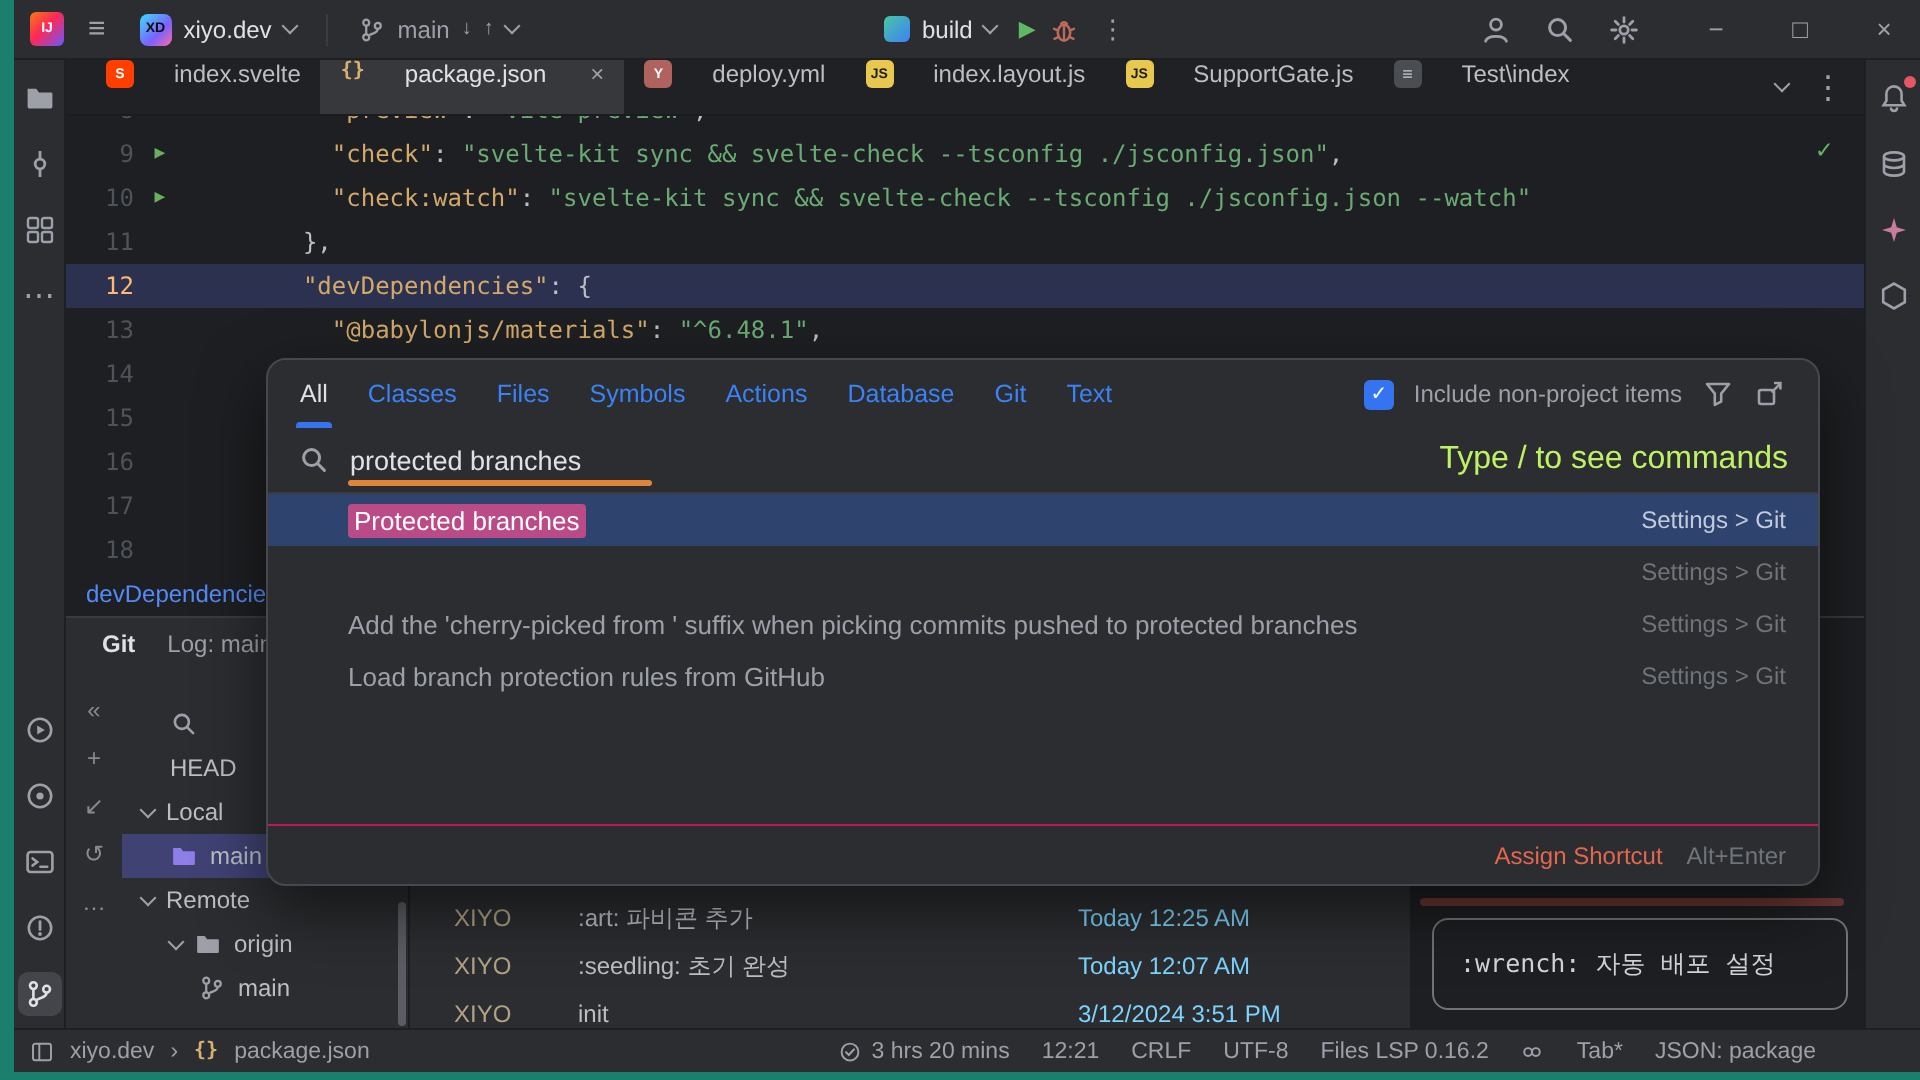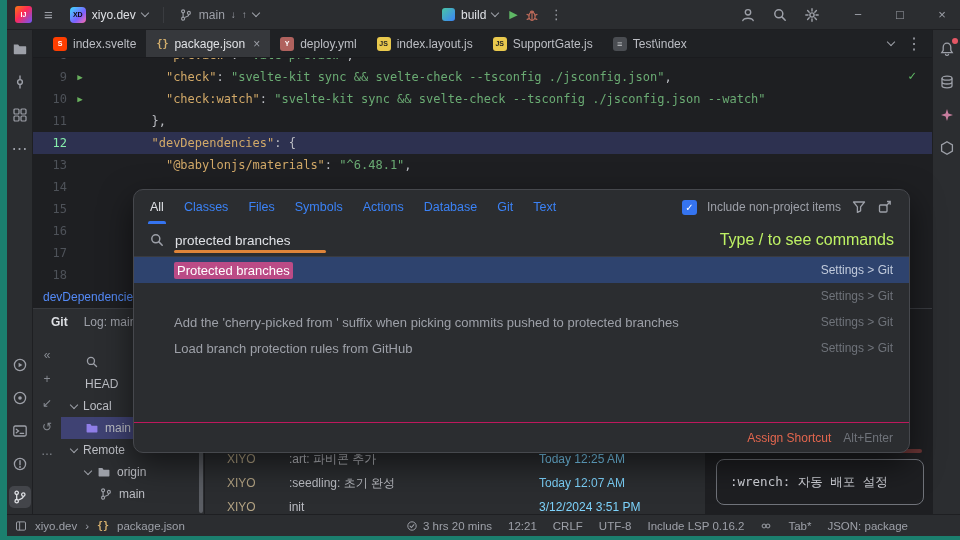--- a/index.html
+++ b/index.html
@@ -36,38 +36,38 @@
   .ab-ic{width:22px;height:22px;display:flex;align-items:center;justify-content:center;border-radius:5px}
   .ab-ic.on{background:#43454a;color:#dfe1e5}
   .ab-sp{flex:1}
   .rightbar{width:28px;background:#2b2d30;border-left:1px solid #1e1f22;display:flex;flex-direction:column;align-items:center;padding-top:8px;gap:11px;color:#9da0a8;flex:none}
   .rb-ic{position:relative;width:22px;height:22px;display:flex;align-items:center;justify-content:center}
   .dot{position:absolute;top:0;right:0;width:6px;height:6px;border-radius:50%;background:#e55765}
   .center{flex:1;display:flex;flex-direction:column;min-width:0}
 
   
   .tabbar{height:28px;background:#1f2124;border-bottom:1px solid #1a1b1e;display:flex;align-items:stretch;padding-left:10px;flex:none}
-  .tab{display:flex;align-items:center;gap:6px;padding:0 10px;font-size:12px;color:#bcbec4;white-space:nowrap}
+  .tab{display:flex;align-items:flex-start;gap:20px;padding:0 10px;font-size:12px;color:#bcbec4;white-space:nowrap}
   .tab.active{background:#36383c;color:#dfe1e5}
   .badge{width:14px;height:14px;border-radius:3px;font-size:7px;font-weight:bold;display:flex;align-items:center;justify-content:center;flex:none}
   .b-svelte{background:#ff3e00;color:#fff}
   .b-js{background:#e9c94d;color:#1e1f22}
   .b-yaml{background:#b0625e;color:#fff}
   .b-file{background:#4a4d52;color:#c8cacd;font-size:9px}
   .b-json{color:#d5b06e;font-weight:bold;font-size:10px;font-family:"DejaVu Sans Mono",monospace}
   .tabx{color:#9da0a8;font-size:12px;margin-left:2px}
   .tab-end{margin-left:auto;display:flex;align-items:center;gap:12px;padding-right:10px;color:#9da0a8}
 
   
   .editor{height:228px;position:relative;background:#1e1f22;overflow:hidden;font-family:"DejaVu Sans Mono",monospace;font-size:12px;flex:none}
   .cl{display:flex;height:22px;line-height:22px;white-space:pre}
   .cl.partial{margin-top:-14px}
   .cl.cur{background:#2d3150}
   .ln{width:34px;text-align:right;color:#4e5259;flex:none}
-  .ln-cur{color:#86efac}
+  .ln-cur{color:#fdba74}
   .gslot{width:26px;flex:none;display:flex;align-items:center;justify-content:center}
   .runic{color:#69b05e;font-size:9px}
   .ct{flex:1;padding-left:44px}
   .tk-k{color:#d2a968}.tk-s{color:#6aab73}.tk-p{color:#bcbec4}.tk-w{color:#bcbec4}
   .insp{position:absolute;top:10px;right:16px;color:#5fb865;font-size:13px}
   .crumbs{height:22px;display:flex;align-items:center;padding-left:10px;font-size:12px;color:#548af7;background:#1e1f22;flex:none}
 
   
   .bottom{flex:1;display:flex;background:#2b2d30;border-top:1px solid #393b40;min-height:0}
   .branches{width:172px;position:relative;display:flex;flex-direction:column;border-right:1px solid #1e1f22;flex:none}
@@ -92,21 +92,21 @@
   .details{width:226px;background:#1e1f22;position:relative;flex:none}
   .d-scroll{position:absolute;top:140px;left:4px;right:10px;height:4px;border-radius:2px;background:#6b3535}
   .d-box{position:absolute;top:150px;left:10px;right:8px;height:46px;border:1px solid #70737a;border-radius:8px;display:flex;align-items:center;padding:0 13px;font-size:12.5px;color:#d3d5db;font-family:"DejaVu Sans Mono",monospace;white-space:nowrap;overflow:hidden}
 
   
   .statusbar{height:22px;background:#2b2d30;border-top:1px solid #1e1f22;display:flex;align-items:center;font-size:11.5px;color:#9da0a8;padding:0 8px;gap:8px;flex:none}
   .sb-item{display:flex;align-items:center;gap:5px;white-space:nowrap}
   .sb-right{margin-left:auto;display:flex;align-items:center;gap:16px;padding-right:44px}
 
   
-  .popup{position:absolute;left:126px;top:189px;width:777px;height:264px;background:#2b2d30;border:1px solid #46484d;border-radius:10px;box-shadow:0 12px 32px rgba(0,0,0,.55);z-index:40;display:flex;flex-direction:column;font-size:12.5px}
+  .popup{position:absolute;left:126px;top:179px;width:777px;height:264px;background:#2b2d30;border:1px solid #46484d;border-radius:10px;box-shadow:0 12px 32px rgba(0,0,0,.55);z-index:40;display:flex;flex-direction:column;font-size:12.5px}
   .sp-tabs{height:34px;display:flex;align-items: stretch;gap:20px;padding:0 16px;flex:none}
   .sp-tab{position:relative;color:#3b82f6;display:flex;align-items:center}
   .sp-tab.on{color:#dfe1e5}
   .sp-tab.on::after{content:"";position:absolute;left:-2px;right:-2px;bottom:0;height:3px;border-radius:2px 2px 0 0;background:#3574f0}
   .sp-filters{margin-left:auto;display:flex;align-items:center;gap:10px;color:#9da0a8;font-size:12px}
   .cbx{width:15px;height:15px;border-radius:3px;background:#3574f0;color:#fff;font-size:10px;display:flex;align-items:center;justify-content:center;flex:none}
   .sp-search{height:33px;display:flex;align-items:center;gap:10px;padding:0 15px;border-bottom:1px solid #393b40;position:relative;flex:none;color:#9da0a8}
   .sp-query{font-size:13.5px;color:#dfe1e5}
   .sp-underline{position:absolute;left:40px;bottom:3px;width:152px;height:3px;border-radius:2px;background:#df8439}
   .sp-hint{margin-left:auto;color:#bef264;font-size:16px}
@@ -495,21 +495,21 @@
     <div class="sb-right">
       <span class="sb-item">
             <svg class="ic s12">
               <use href="#sy-checkcirc"></use>
             </svg>
             <span>3 hrs 20 mins</span>
           </span>
       <span class="sb-item">12:21</span>
       <span class="sb-item">CRLF</span>
       <span class="sb-item">UTF-8</span>
-      <span class="sb-item">Include LSP 0.16.2</span>
+      <span class="sb-item">Files LSP 0.16.2</span>
       <svg class="ic s12">
             <use href="#sy-link"></use>
           </svg>
       <span class="sb-item">Tab*</span>
       <span class="sb-item">JSON: package</span>
     </div>
   </div>
 
   <div class="popup">
     <div class="sp-tabs">

